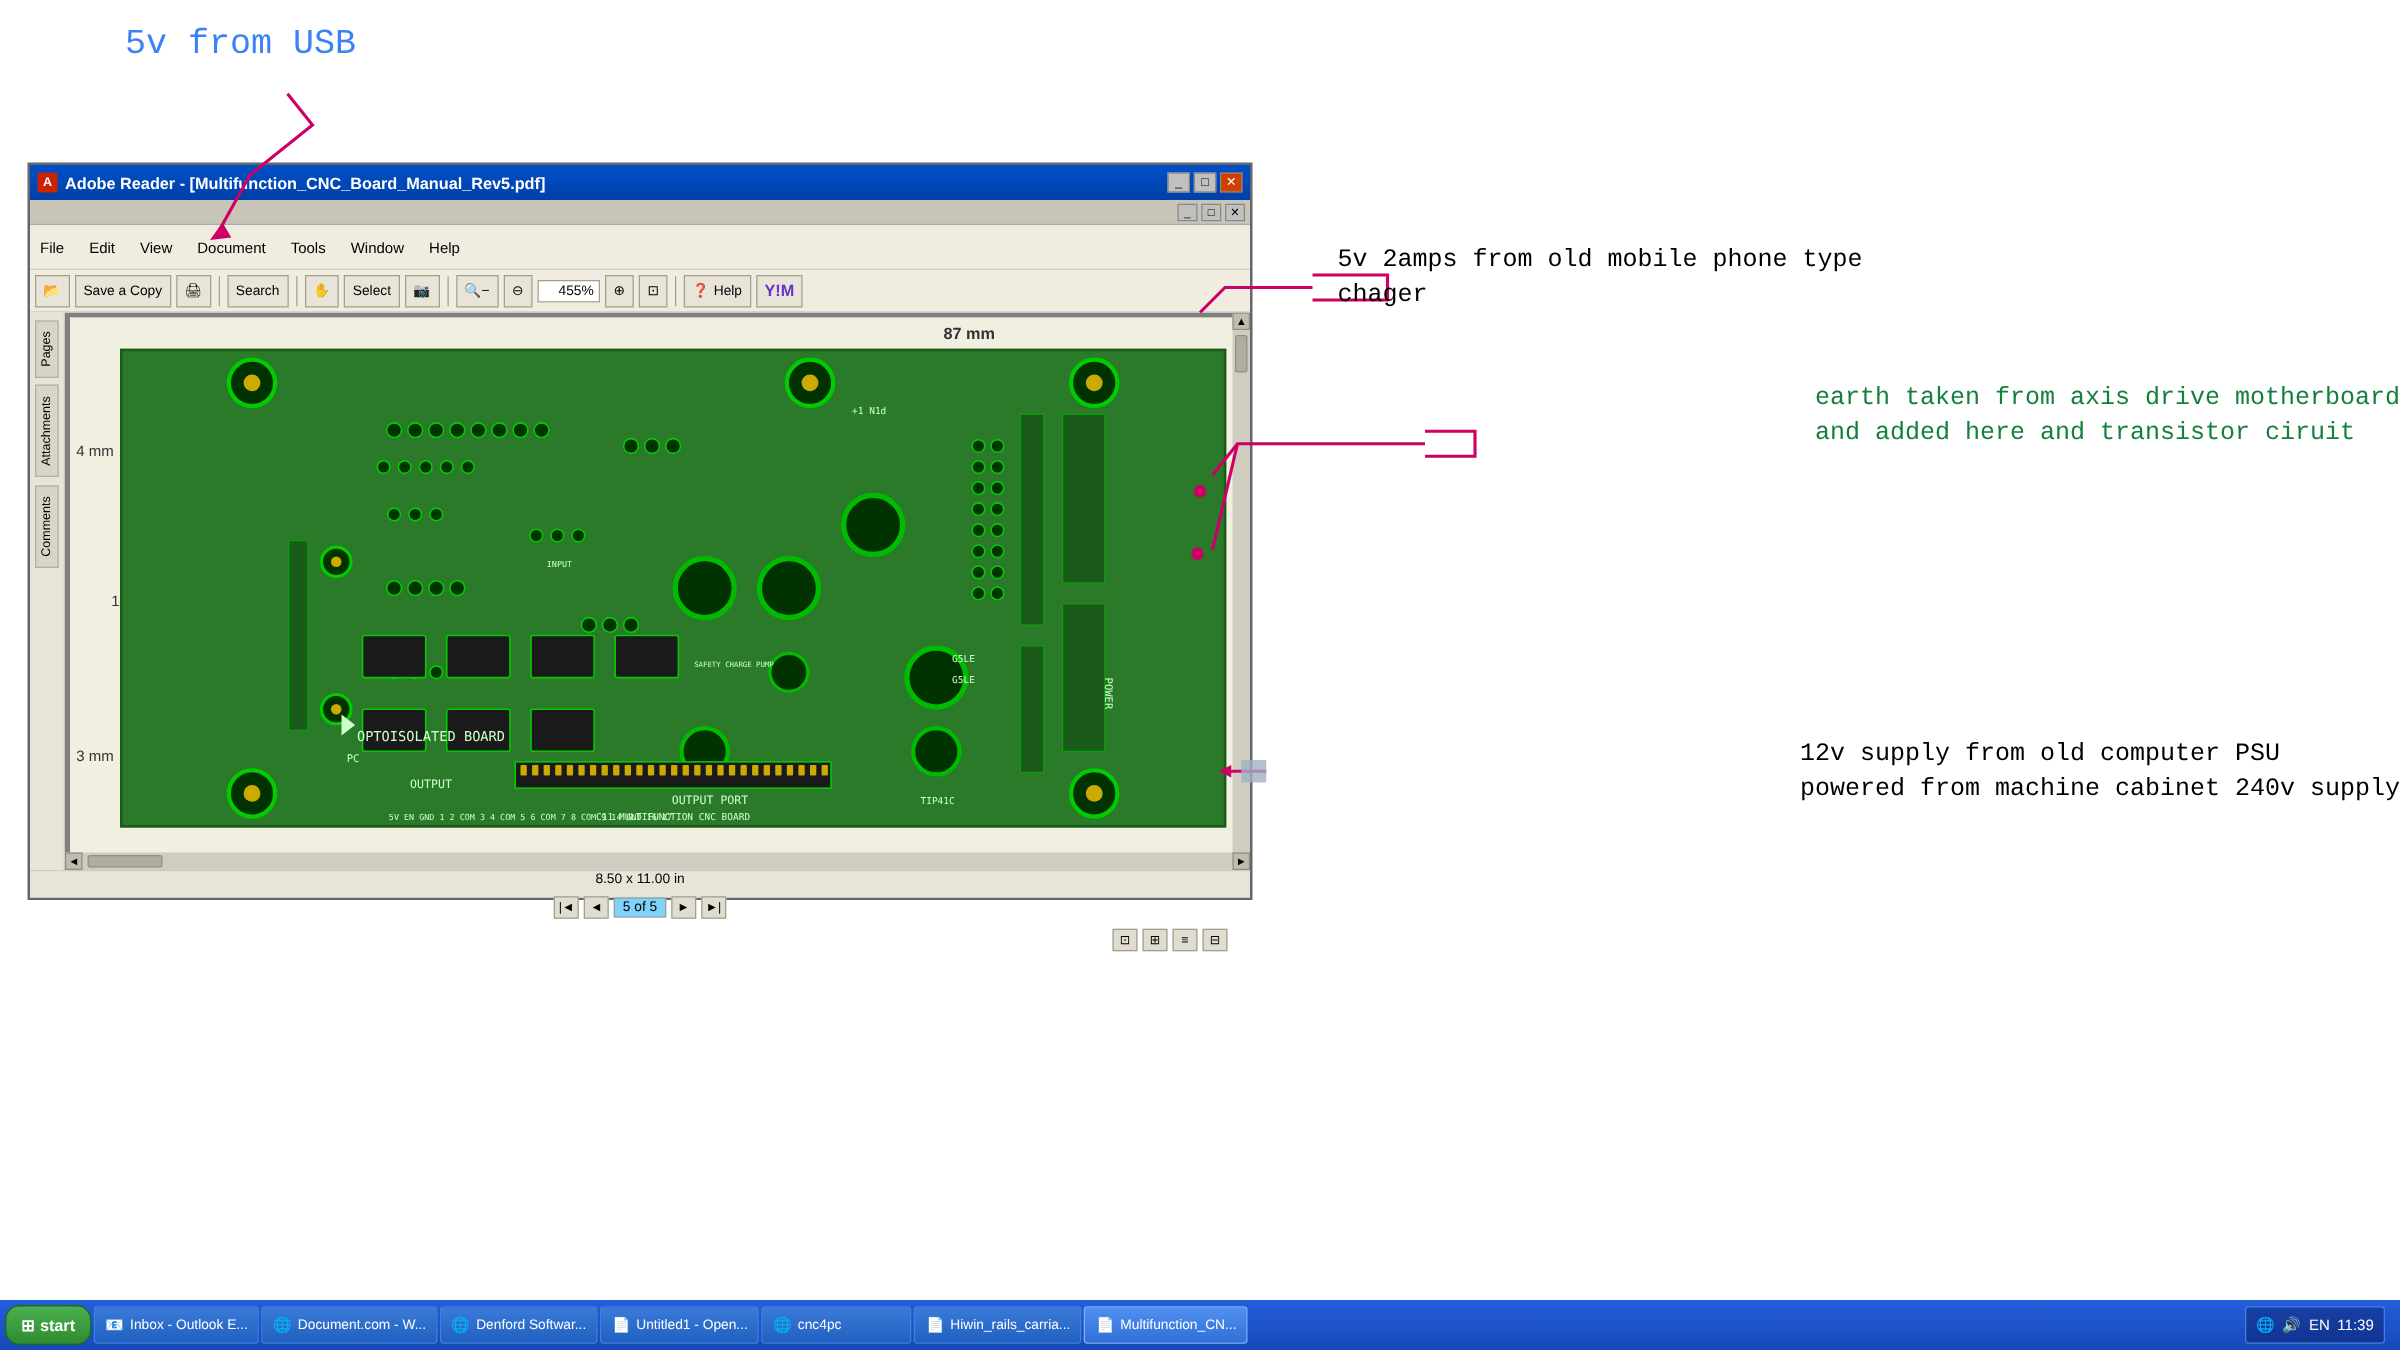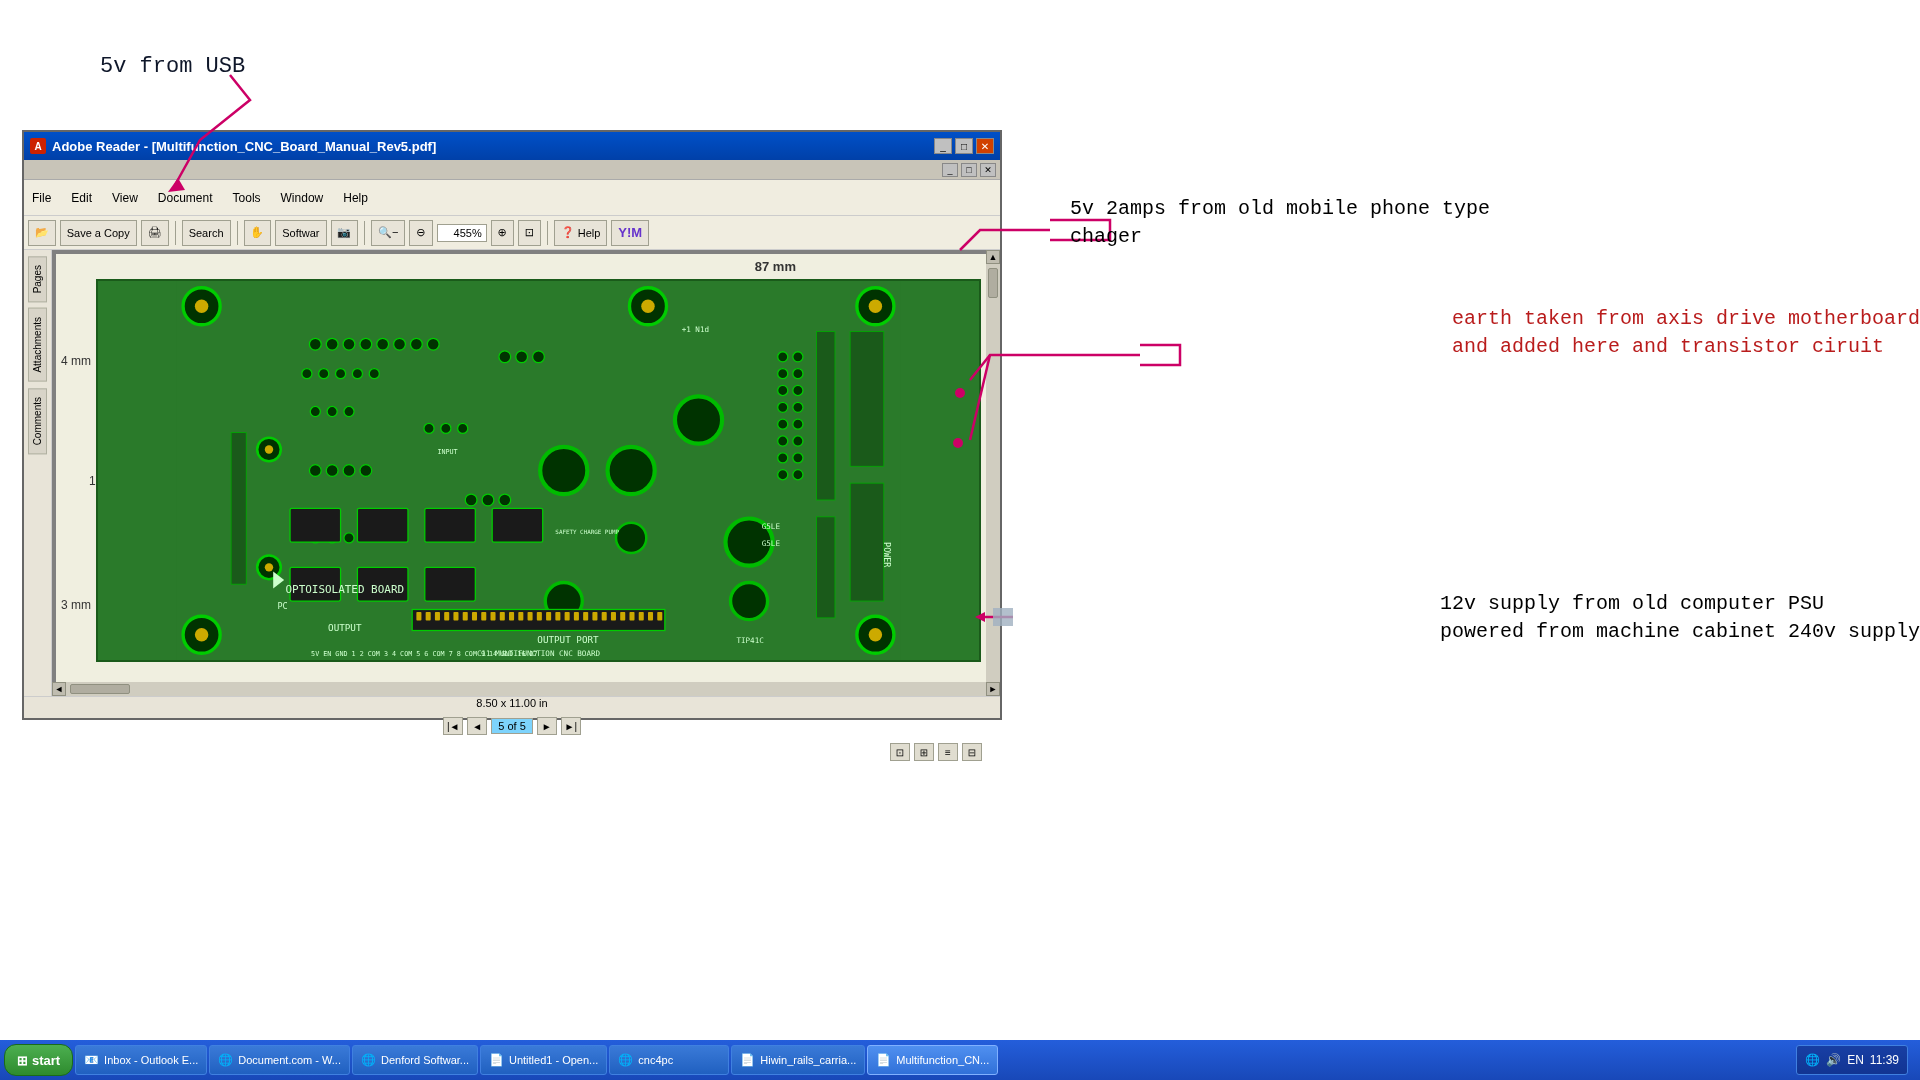--- a/index.html
+++ b/index.html
@@ -11,44 +11,43 @@
       overflow: hidden;
       position: relative;
     }
 
     
     .annotation-top {
       position: absolute;
       top: 20px;
       left: 100px;
       font-family: 'Courier New', monospace;
-      font-size: 22px;
-      color: #0f172a;
+      font-size: 28px;
+      color: #3b82f6;
       z-index: 100;
-      margin-top: 34px;
     }
 
     .annotation-right-top {
       position: absolute;
       top: 195px;
       right: 430px;
       font-family: 'Courier New', monospace;
       font-size: 20px;
       color: #000;
       z-index: 100;
       line-height: 1.4;
     }
 
     .annotation-right-middle {
       position: absolute;
       top: 305px;
       right: 0px;
       font-family: 'Courier New', monospace;
       font-size: 20px;
-      color: #b91c1c;
+      color: #15803d;
       z-index: 100;
       line-height: 1.4;
     }
 
     .annotation-right-bottom {
       position: absolute;
       top: 590px;
       right: 0px;
       font-family: 'Courier New', monospace;
       font-size: 20px;
@@ -545,21 +544,21 @@
       <span>Save a Copy</span>
     </button>
     <button class="toolbar-btn">🖨</button>
     <div class="toolbar-separator"></div>
     <button class="toolbar-btn">
       <span>Search</span>
     </button>
     <div class="toolbar-separator"></div>
     <button class="toolbar-btn">✋</button>
     <button class="toolbar-btn">
-      <span>Softwar</span>
+      <span>Select</span>
     </button>
     <button class="toolbar-btn">📷</button>
     <div class="toolbar-separator"></div>
     <button class="toolbar-btn">🔍−</button>
     <button class="toolbar-btn">⊖</button>
     <div class="zoom-box">455%</div>
     <button class="toolbar-btn">⊕</button>
     <button class="toolbar-btn">⊡</button>
     <div class="toolbar-separator"></div>
     <button class="toolbar-btn">

